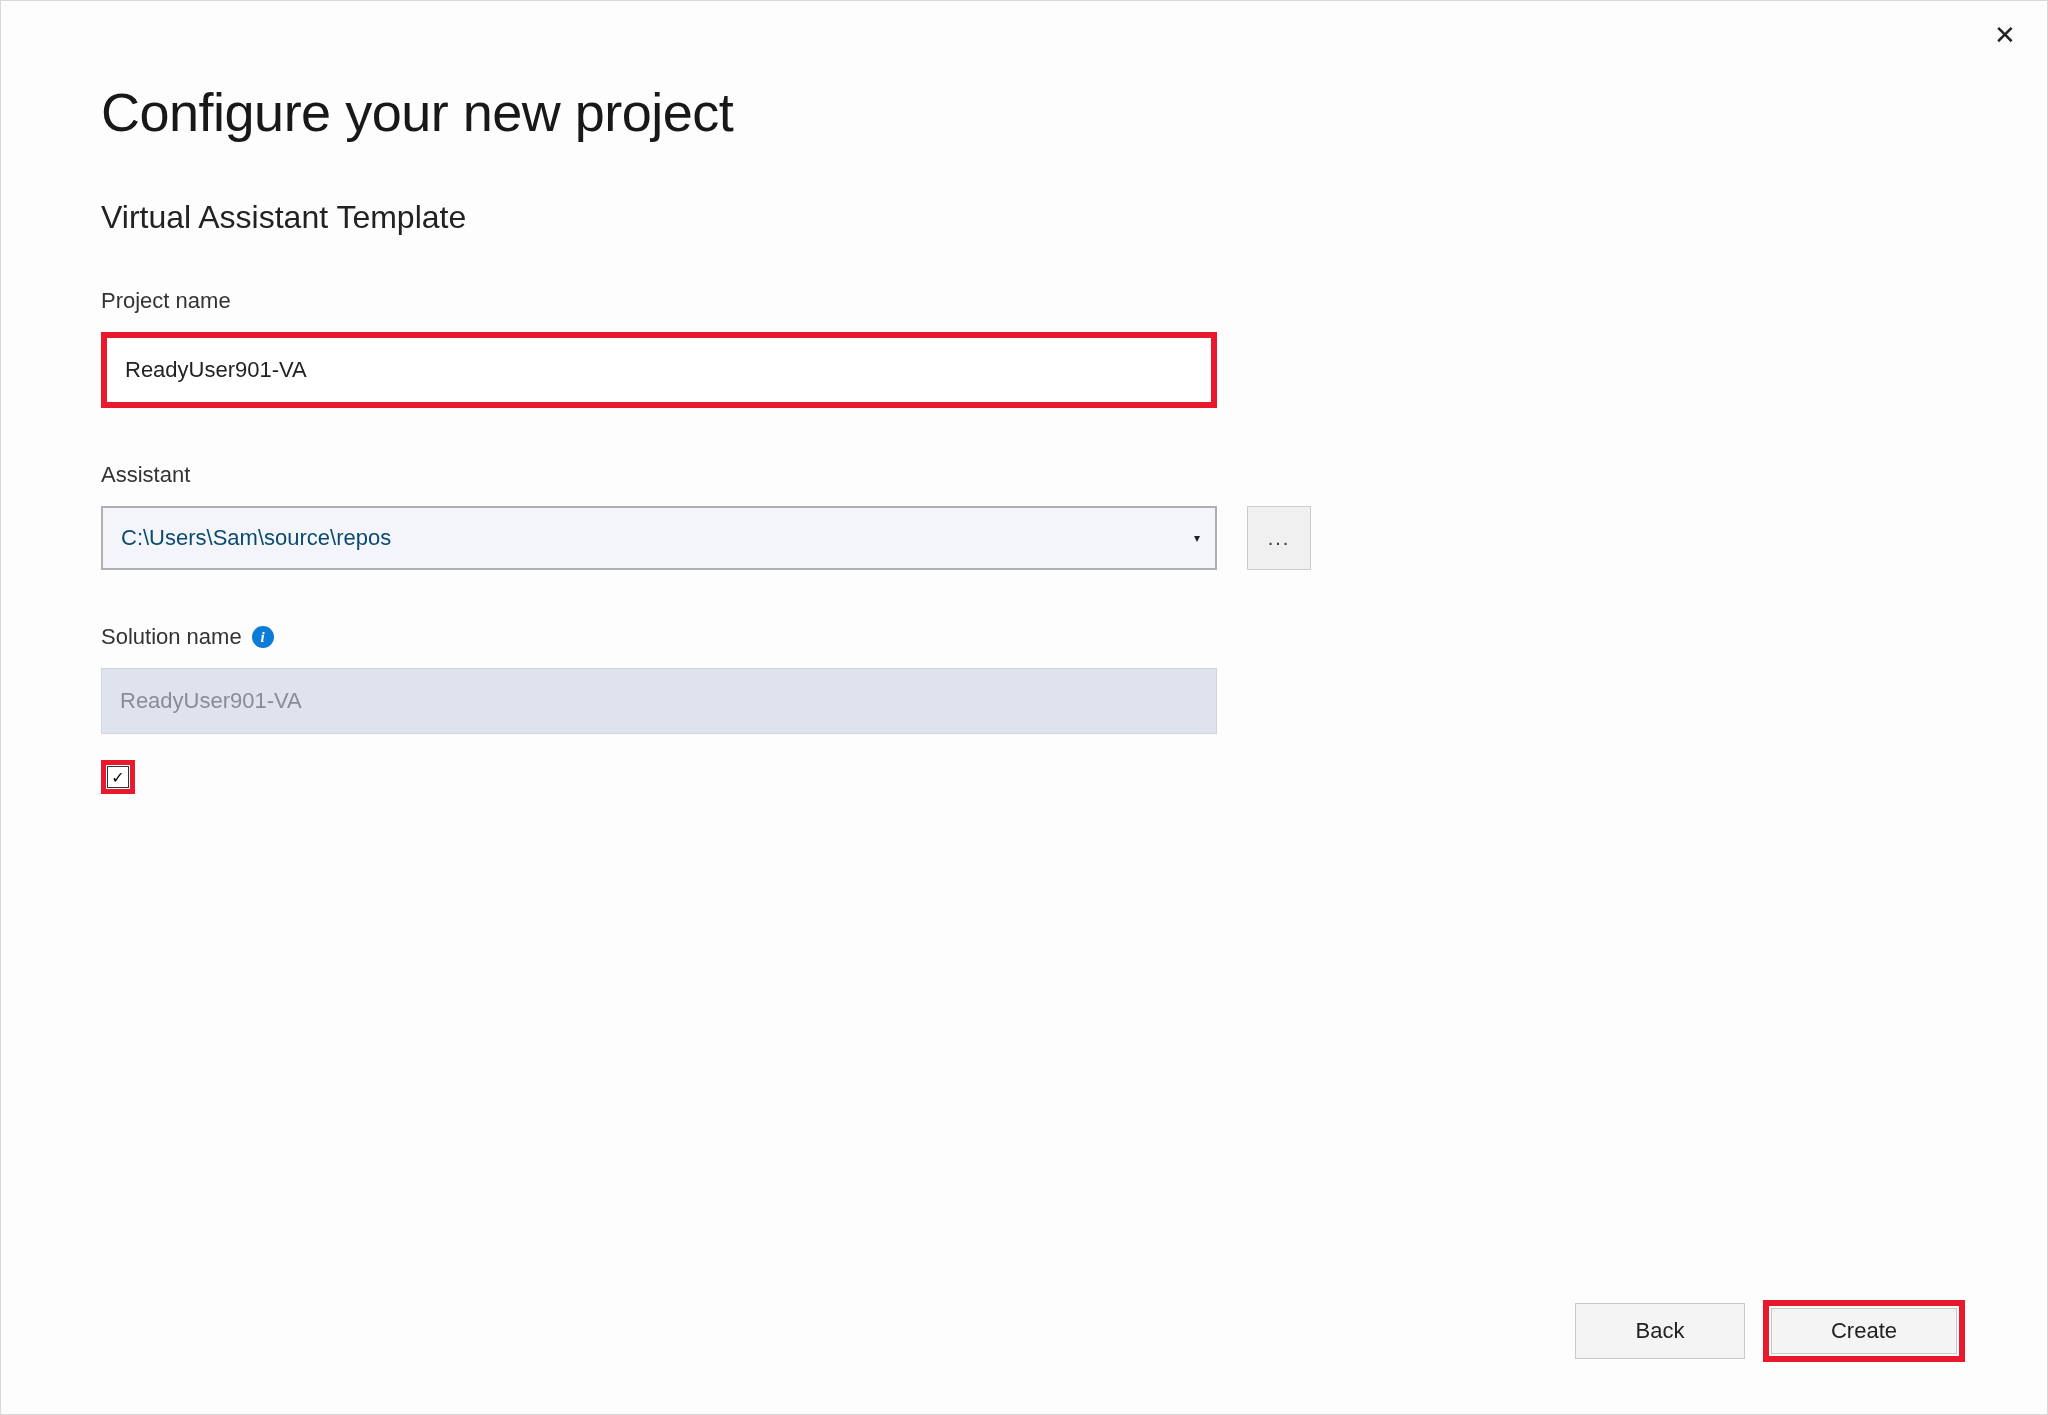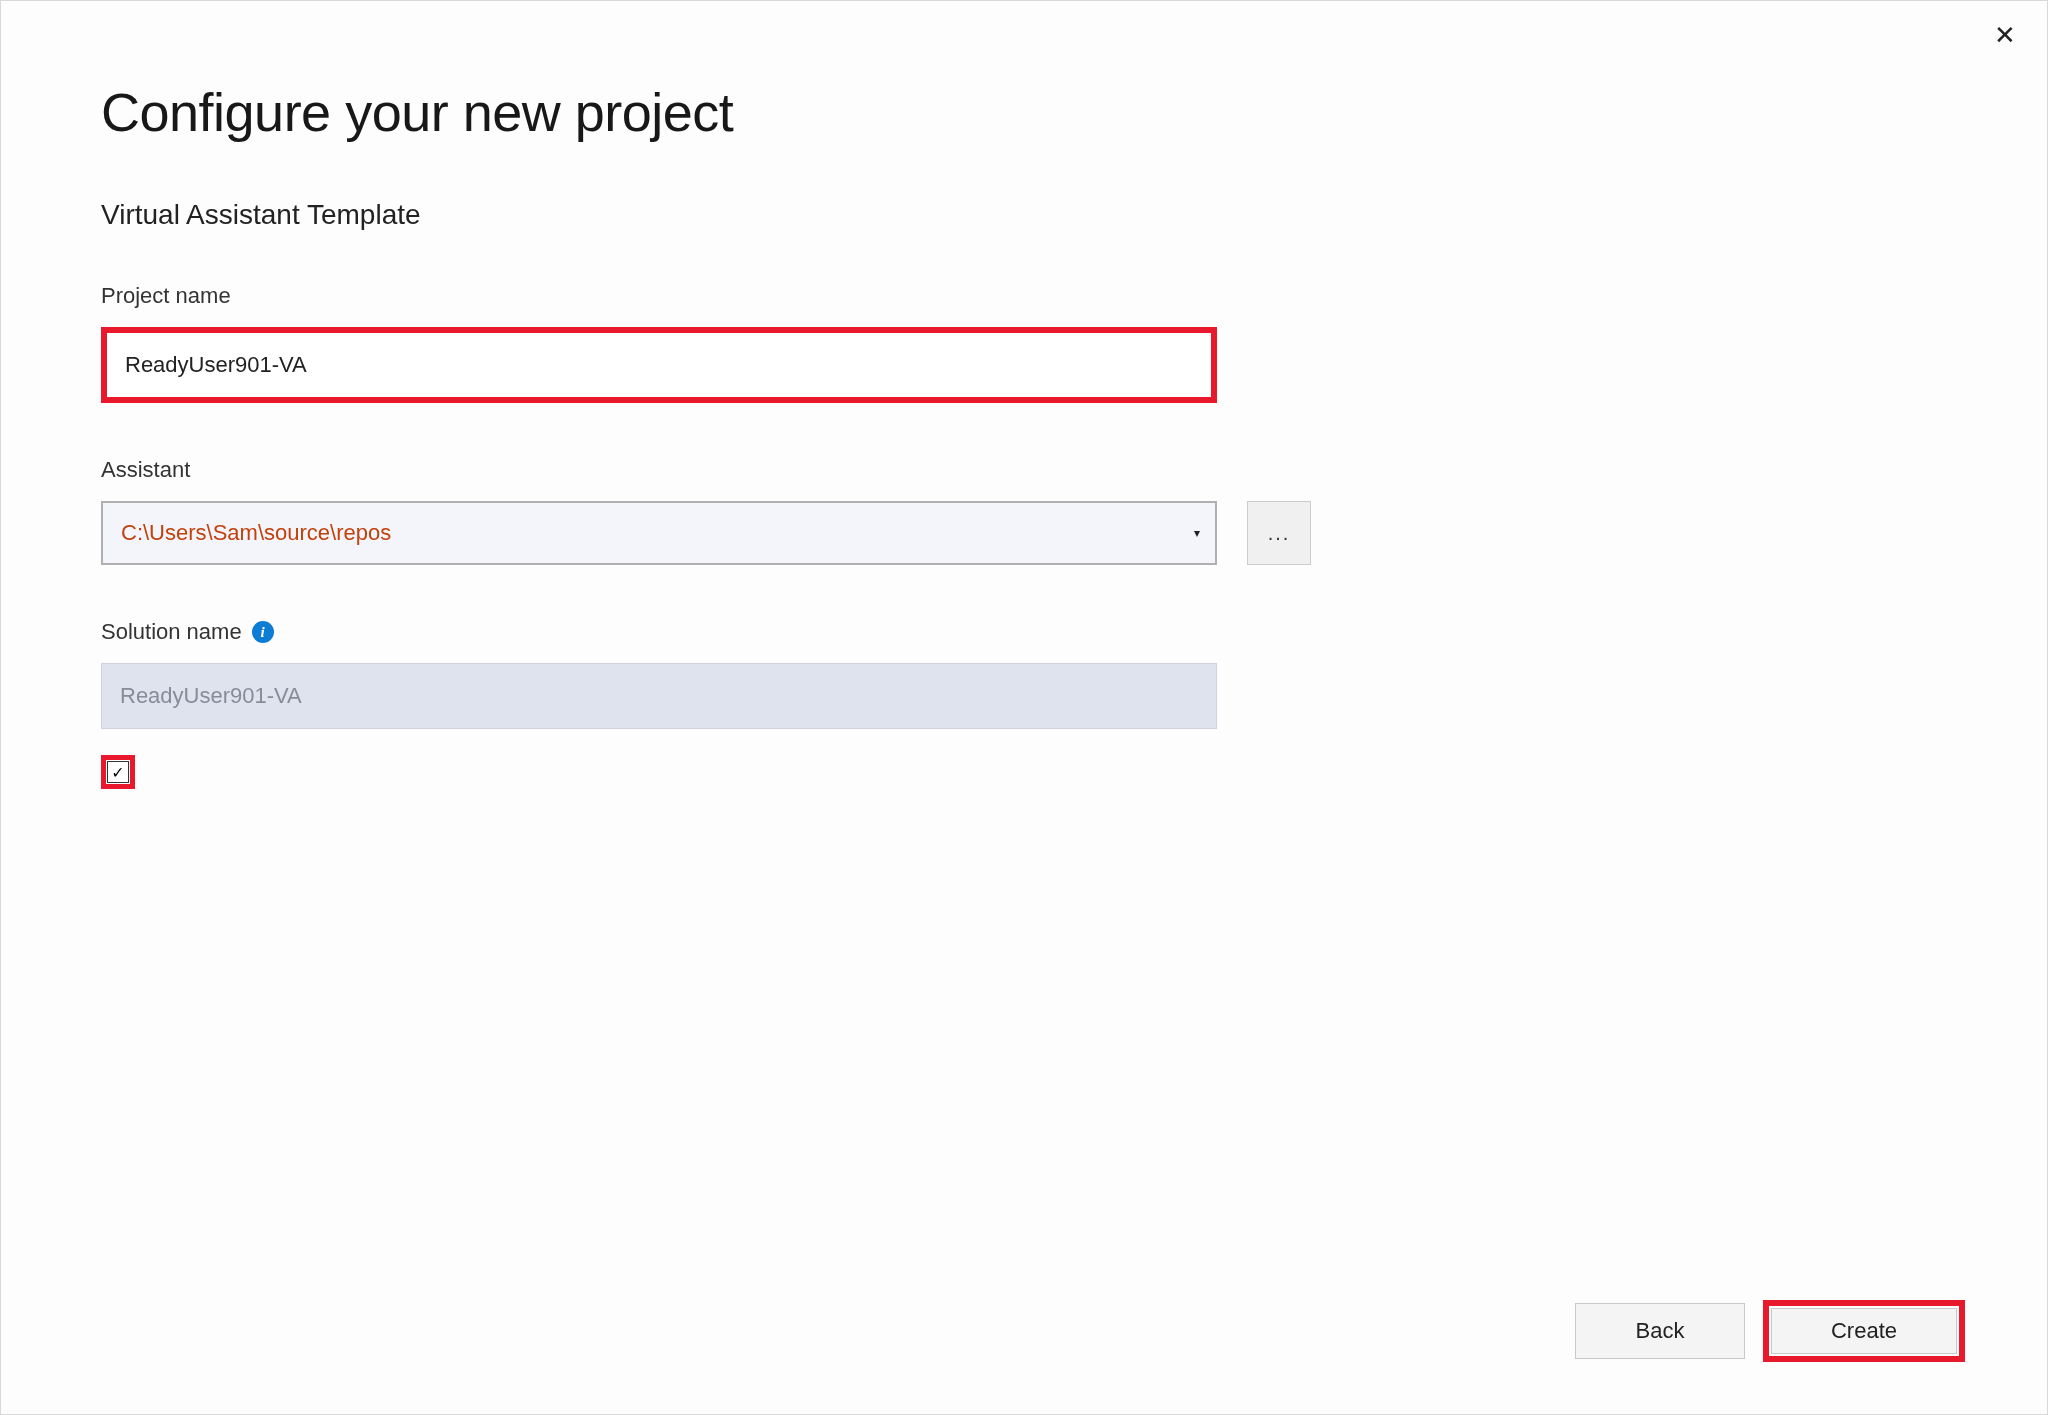--- a/index.html
+++ b/index.html
@@ -33,21 +33,21 @@
       font-weight: 300;
     }
     .title {
       font-size: 54px;
       font-weight: 350;
       color: #181818;
       letter-spacing: -0.5px;
       margin-bottom: 56px;
     }
     .subtitle {
-      font-size: 28px;
+      font-size: 32px;
       font-weight: 400;
       color: #222;
       margin-bottom: 52px;
     }
     .field-block {
       margin-bottom: 54px;
     }
     .field-label {
       font-size: 22px;
       color: #333;
@@ -108,21 +108,21 @@
       align-items: center;
     }
     .combo-input {
       flex: 1;
       height: 100%;
       border: none;
       background: transparent;
       padding: 0 18px;
       font-size: 22px;
       font-family: inherit;
-      color: #c2410c;
+      color: #0c4a6e;
       outline: none;
     }
     .combo-caret {
       width: 36px;
       height: 100%;
       display: flex;
       align-items: center;
       justify-content: center;
       font-size: 12px;
       color: #222;

